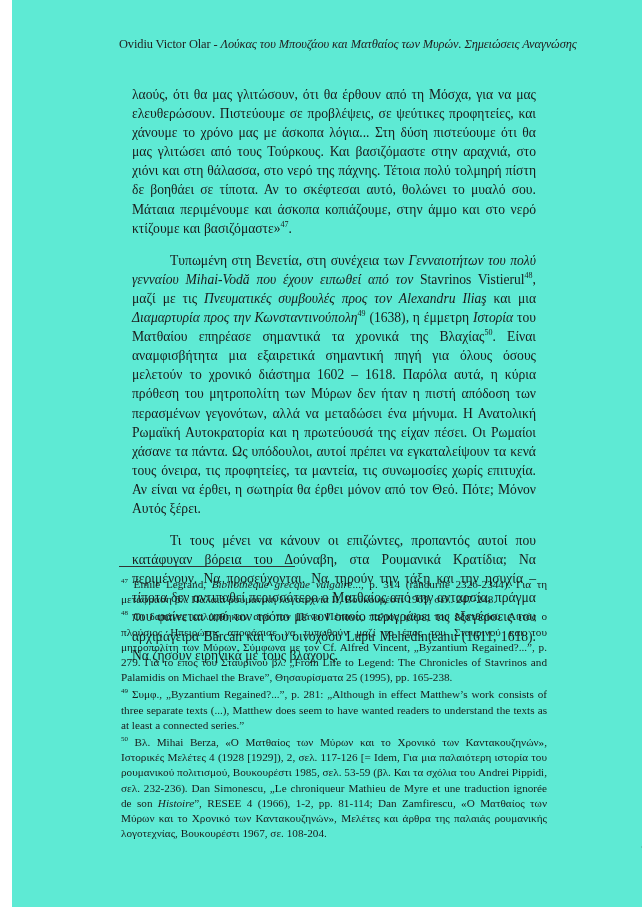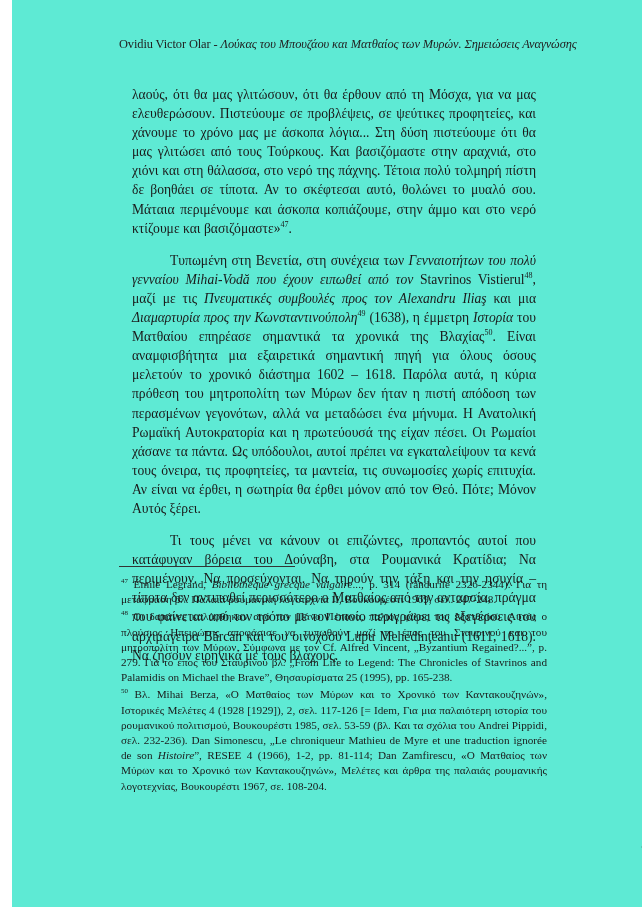--- a/index.html
+++ b/index.html
@@ -33,17 +33,18 @@
 
     <p class="indent">Τι τους μένει να κάνουν οι επιζώντες, προπαντός αυτοί που κατάφυγαν βόρεια του Δούναβη, στα Ρουμανικά Κρατίδια; Να περιμένουν. Να προσεύχονται. Να τηρούν την τάξη και την ησυχία – τίποτα δεν αντιπαθεί περισσότερο ο Ματθαίος από την ανταρσία, πράγμα που φαίνεται από τον τρόπο με τον οποίο περιγράφει τις εξεγέρσεις του αρχιμάγειρα Bărcan και του οινοχόου Lupu Mehedinţeanu (1611, 1618). Να ζήσουν ειρηνικά με τους βλάχους.</p>
 
   </div>
 
   <div class="fn-rule"></div>
 
   <div class="footnotes">
     <p><sup>47</sup><span> Émile Legrand, </span><i>Bibliothèque grecque vulgaire</i><span>..., p. 314 (rândurile 2326-2344). Για τη μετάφραση βλ. Παλαιά ρουμανική λογοτεχνία II, Βουκουρέστι 1969, σελ. 247-248.</span></p>
     <p><sup>48</sup><span> Οι δαπάνες καλύφθηκαν από τον Πάνο Πέπανο, παλιός φίλος του Ματθαίου. Αυτός ο πλούσιος Ηπειρώτης αποφάσισε να τυπωθούν μαζί το έπος του Σταυρινού και του μητροπολίτη των Μύρων. Σύμφωνα με τον Cf. Alfred Vincent, „Byzantium Regained?...”, p. 279. Για το έπος του Σταυρινού βλ. „From Life to Legend: The Chronicles of Stavrinos and Palamidis on Michael the Brave”, Θησαυρίσματα 25 (1995), pp. 165-238.</span></p>
+    <p><sup>49</sup><span> Συμφ., „Byzantium Regained?...”, p. 281: „Although in effect Matthew’s work consists of three separate texts (...), Matthew does seem to have wanted readers to understand the texts as at least a connected series.”</span></p>
     <p><sup>50</sup><span> Βλ. Mihai Berza, «Ο Ματθαίος των Μύρων και το Χρονικό των Καντακουζηνών», Ιστορικές Μελέτες 4 (1928 [1929]), 2, σελ. 117-126 [= Idem, Για μια παλαιότερη ιστορία του ρουμανικού πολιτισμού, Βουκουρέστι 1985, σελ. 53-59 (βλ. Και τα σχόλια του Andrei Pippidi, σελ. 232-236). Dan Simonescu, „Le chroniqueur Mathieu de Myre et une traduction ignorée de son </span><i>Histoire</i><span>”, RESEE 4 (1966), 1-2, pp. 81-114; Dan Zamfirescu, «Ο Ματθαίος των Μύρων και το Χρονικό των Καντακουζηνών», Μελέτες και άρθρα της παλαιάς ρουμανικής λογοτεχνίας, Βουκουρέστι 1967, σε. 108-204.</span></p>
   </div>
 
   <div class="page-number">75</div>
 </div>
 
 </body></html>

